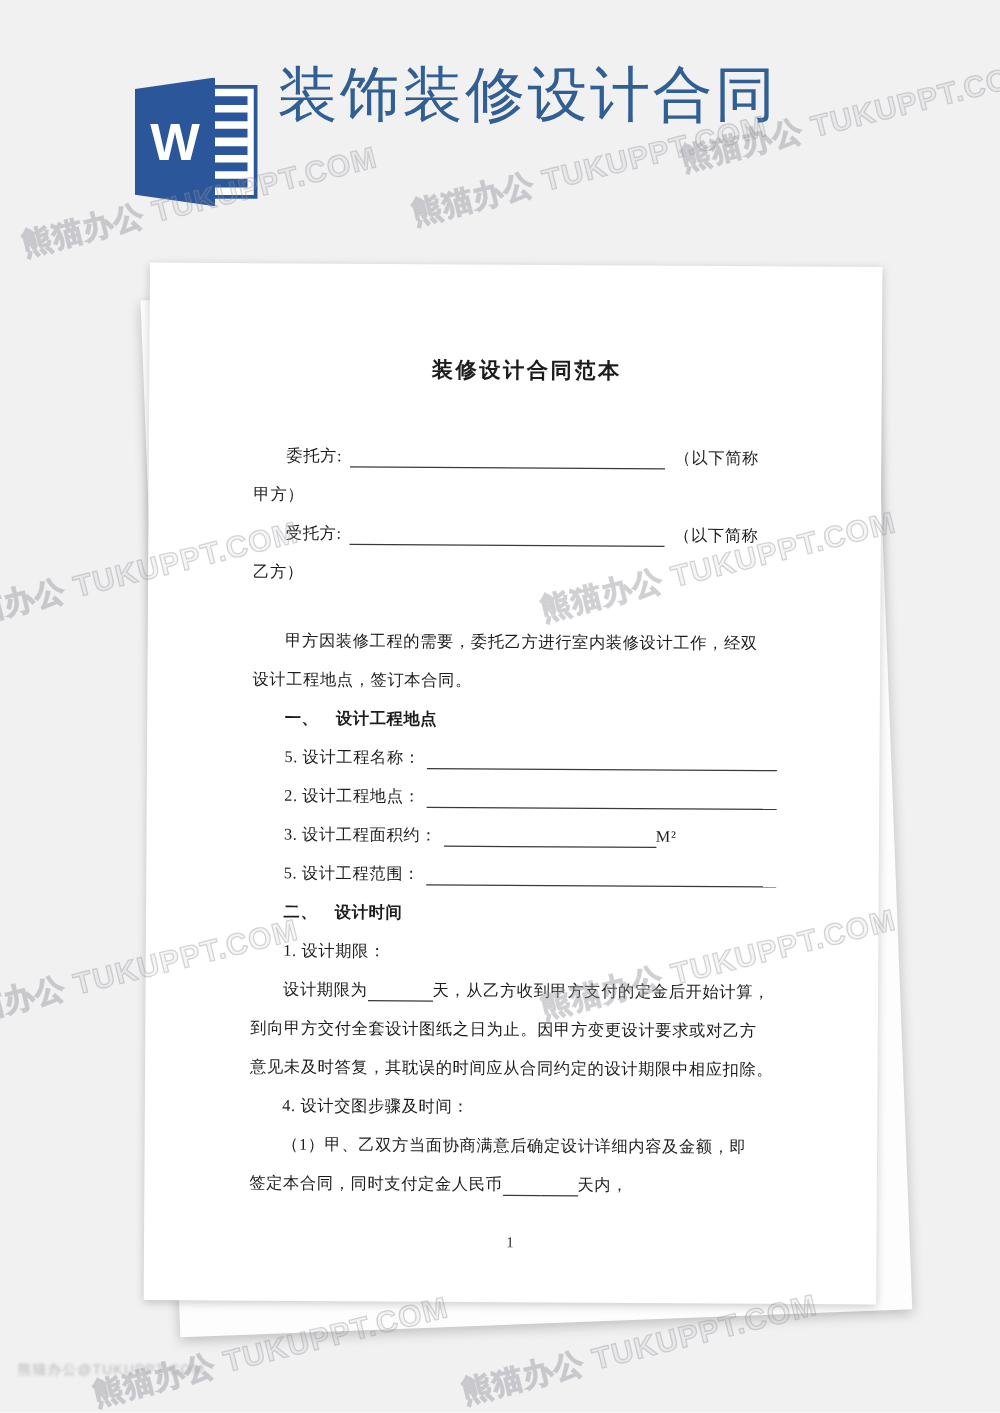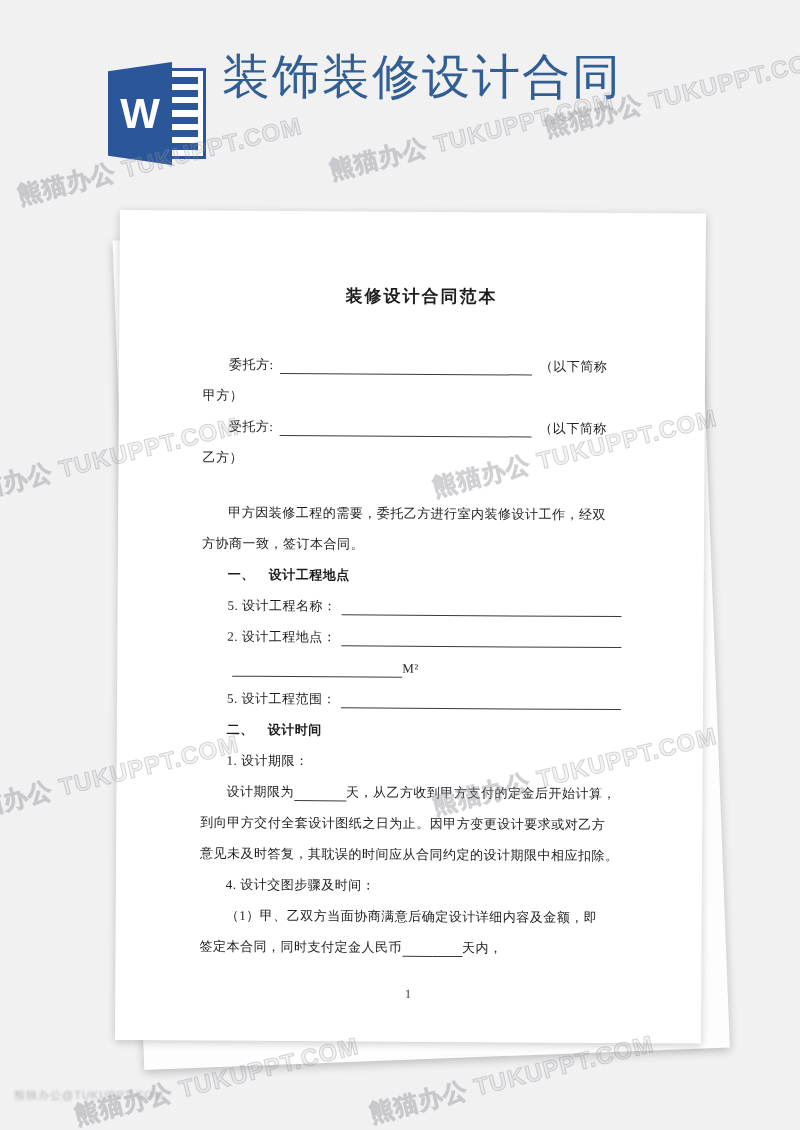--- a/index.html
+++ b/index.html
@@ -101,37 +101,38 @@
         <div class="line">
           <span>乙方）</span>
         </div>
       </div>
 
       <div class="main-block">
         <div class="line indent">
           <span>甲方因装修工程的需要，委托乙方进行室内装修设计工作，经双</span>
         </div>
         <div class="line">
-          <span>方协商一致，签订本合同。</span>
+          <span>设计工程地点，签订本合同。</span>
         </div>
 
         <div class="line indent heading">
           <span class="h-num">一、</span>
           <span>设计工程地点</span>
         </div>
 
         <div class="line indent">
           <span>5. 设计工程名称：</span>
           <span class="blank b-item"></span>
         </div>
         <div class="line indent">
           <span>2. 设计工程地点：</span>
           <span class="blank b-item"></span>
         </div>
         <div class="line indent">
+          <span>3. 设计工程面积约：</span>
           <span class="blank b-area"></span>
           <span>M²</span>
         </div>
         <div class="line indent">
           <span>5. 设计工程范围：</span>
           <span class="blank b-item"></span>
         </div>
 
         <div class="line indent heading">
           <span class="h-num">二、</span>

